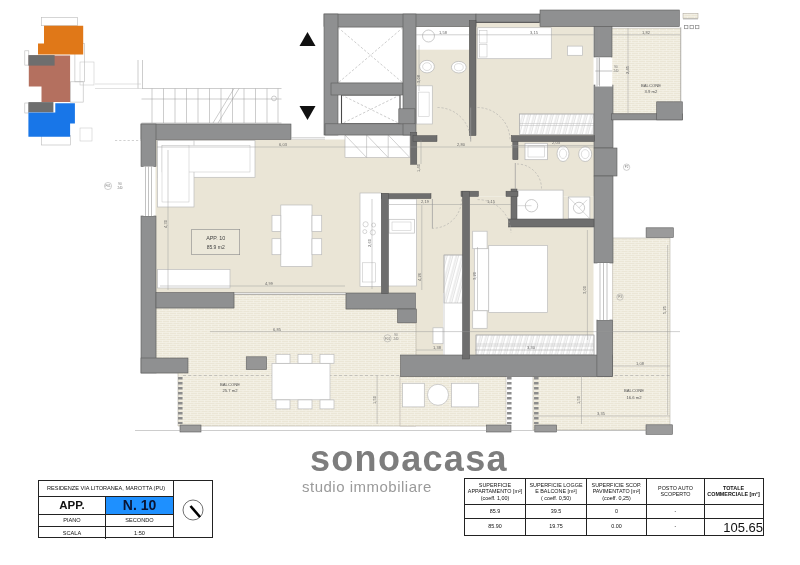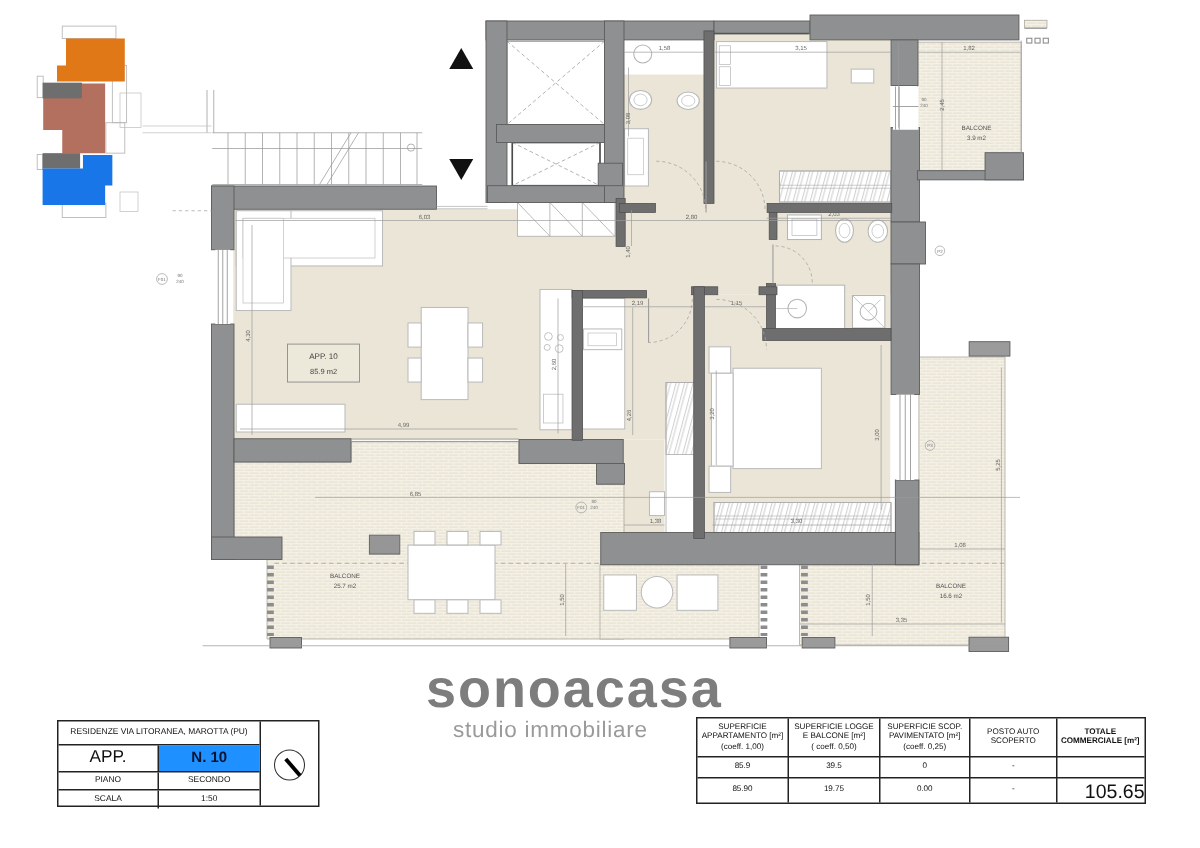--- a/index.html
+++ b/index.html
@@ -313,29 +313,29 @@
   <rect x="24.8" y="103" width="3.6" height="10"></rect>
 </g>
 <polygon points="44,25.7 83.2,25.7 83.2,54.4 38,54.4 38,43.6 44,43.6" fill="#e07818"></polygon>
 <polygon points="28.8,55.6 70.1,55.6 70.1,102.1 41.5,102.1 41.5,86.6 28.8,86.6" fill="#b4705f"></polygon>
 <rect x="28.4" y="55.1" width="26.2" height="10.5" fill="#6e6e6e"></rect>
 <rect x="28.4" y="102.1" width="25" height="10.3" fill="#6e6e6e"></rect>
 <polygon points="55.3,103.3 74.9,103.3 74.9,123.6 70.1,123.6 70.1,136.7 28.4,136.7 28.4,112.4 55.3,112.4" fill="#1876e8"></polygon>
 
 </svg>
 
-<div id="logo1" style="position:absolute;left:284px;top:438px;font-size:36px;font-weight:bold;color:#7d7d7d;letter-spacing:1.3px;">sonoacasa</div>
+<div id="logo1" style="position:absolute;left:310px;top:438px;font-size:36px;font-weight:bold;color:#7d7d7d;letter-spacing:1.3px;">sonoacasa</div>
 <div id="logo2" style="position:absolute;left:302px;top:478px;font-size:15px;font-weight:400;color:#9a9a9a;letter-spacing:0.5px;">studio immobiliare</div>
 
 <div class="tbl" style="left:38px;top:480px;width:173px;height:56px;">
   <div style="position:absolute;left:0;top:0;width:134px;height:100%;border-right:1px solid #222;">
     <div style="height:15px;border-bottom:1px solid #222;text-align:center;font-size:5.6px;line-height:15px;color:#111;">RESIDENZE VIA LITORANEA, MAROTTA (PU)</div>
     <div style="height:17px;border-bottom:1px solid #222;position:relative;">
-      <div style="position:absolute;left:0;top:0;width:66px;height:100%;border-right:1px solid #222;text-align:center;font-weight:normal;font-size:11.5px;line-height:17px;color:#111;">APP.</div>
-      <div style="position:absolute;left:67px;top:0;right:0;height:100%;background:#1e90ff;text-align:center;font-weight:bold;font-size:10px;line-height:17px;color:#0a1433;">N. 10</div>
+      <div style="position:absolute;left:0;top:0;width:66px;height:100%;border-right:1px solid #222;text-align:center;font-weight:bold;font-size:11.5px;line-height:17px;color:#111;">APP.</div>
+      <div style="position:absolute;left:67px;top:0;right:0;height:100%;background:#1e90ff;text-align:center;font-weight:bold;font-size:14px;line-height:17px;color:#0a1433;">N. 10</div>
     </div>
     <div style="height:11px;border-bottom:1px solid #222;position:relative;">
       <div style="position:absolute;left:0;top:0;width:66px;height:100%;border-right:1px solid #222;text-align:center;font-size:5.6px;line-height:11px;color:#111;">PIANO</div>
       <div style="position:absolute;left:67px;top:0;right:0;height:100%;text-align:center;font-size:5.6px;line-height:11px;color:#111;">SECONDO</div>
     </div>
     <div style="height:12px;position:relative;">
       <div style="position:absolute;left:0;top:0;width:66px;height:100%;border-right:1px solid #222;text-align:center;font-size:5.6px;line-height:12px;color:#111;">SCALA</div>
       <div style="position:absolute;left:67px;top:0;right:0;height:100%;text-align:center;font-size:5.6px;line-height:12px;color:#111;">1:50</div>
     </div>
   </div>

